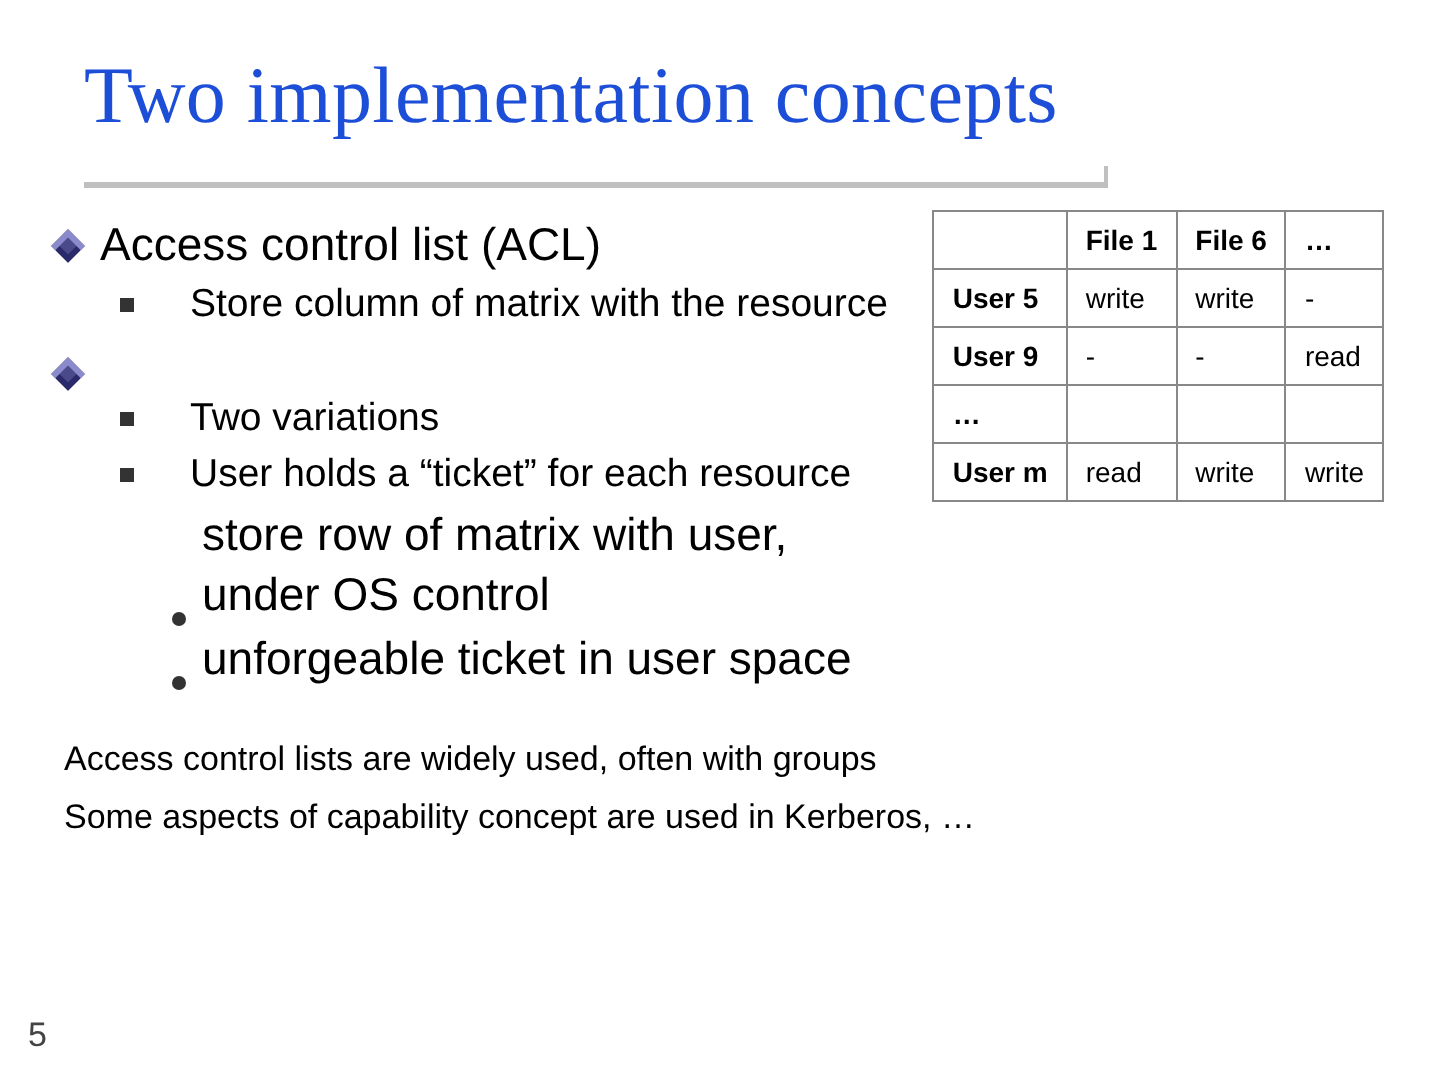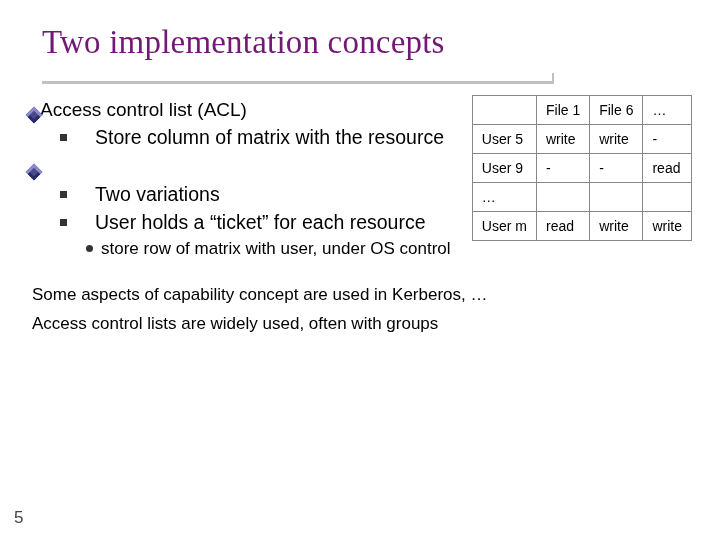--- a/index.html
+++ b/index.html
@@ -1,40 +1,40 @@
 <!DOCTYPE html>
 <html><head>
 <meta charset="utf-8">
 <style>
   * { box-sizing: border-box; margin: 0; padding: 0; }
   html, body { width: 720px; height: 540px; background: #fff; font-family: Verdana, Geneva, sans-serif; color: #000; }
   .slide { position: relative; width: 720px; height: 540px; padding: 18px 28px 0 28px; }
-  .title { font-family: "Times New Roman", Times, serif; font-size: 33px; font-weight: 400; color: #701a75; margin: 6px 0 6px 14px; letter-spacing: 0.2px; }
+  .title { font-family: "Times New Roman", Times, serif; font-size: 40px; font-weight: 400; color: #1d4ed8; margin: 6px 0 6px 14px; letter-spacing: 0.2px; }
   
   .rule-wrap { position: relative; height: 18px; margin-left: 12px; margin-bottom: 6px; }
   .rule-grey { position: absolute; top: 6px; left: 2px; width: 512px; height: 11px; background: #c0c0c0; }
   .rule-white { position: absolute; top: 3px; left: 0; width: 512px; height: 11px; background: #fff; }
   .rule-line { position: absolute; top: 3px; left: 0; width: 512px; height: 0; }
 
   .content { display: flex; gap: 14px; margin-top: 4px; }
   .leftcol { flex: 1 1 auto; }
   .rightcol { flex: 0 0 auto; margin-top: 4px; }
 
-  .lvl1 { font-size: 19px; margin: 8px 0 4px 0; display: flex; align-items: flex-end; gap: 0; }
+  .lvl1 { font-size: 23px; margin: 8px 0 4px 0; display: flex; align-items: flex-start; gap: 10px; }
   .lvl1 .bullet { width: 12px; height: 12px; display: inline-block; margin-top: 8px; flex: 0 0 auto;
     background: #4a4a8a; transform: rotate(45deg);
     box-shadow: inset 3px 3px 0 0 #8a8acc, inset -3px -3px 0 0 #2a2a6a; }
   .lvl2 { font-size: 19.5px; margin: 3px 0 3px 32px; display: flex; align-items: flex-start; gap: 28px; line-height: 1.28; }
   .lvl2 .sq { width: 7px; height: 7px; background: #333; margin-top: 9px; flex: 0 0 auto; }
-  .lvl3 { font-size: 17px; margin: 2px 0 2px 58px; display: flex; align-items: flex-start; gap: 8px; line-height: 1.3; }
+  .lvl3 { font-size: 23px; margin: 2px 0 2px 58px; display: flex; align-items: flex-end; gap: 8px; line-height: 1.3; }
   .lvl3 .dot { width: 7px; height: 7px; border-radius: 50%; background: #333; margin-top: 7px; flex: 0 0 auto; }
 
   table.matrix { border-collapse: collapse; font-size: 14px; background: #fff; }
   table.matrix th, table.matrix td { border: 1px solid #888; padding: 6px 9px; text-align: left; font-weight: 400; }
-  table.matrix th { font-weight: 400; }
+  table.matrix th { font-weight: 700; }
   table.matrix tr:first-child th:first-child { background: transparent; }
 
   .footer { margin-top: 20px; font-size: 17px; line-height: 1.5; }
   .footer p { margin: 4px 0 4px 4px; }
 
   .pagenum { position: absolute; left: 14px; bottom: 12px; font-size: 17px; color: #444; }
 </style>
 </head>
 <body>
 
@@ -67,20 +67,24 @@
         <span>Two variations</span>
       </div>
       <div class="lvl2">
         <span class="sq"></span>
         <span>User holds a “ticket” for each resource</span>
       </div>
       <div class="lvl3">
         <span class="dot"></span>
         <span>store row of matrix with user, under OS control</span>
       </div>
+      <div class="lvl3">
+        <span class="dot"></span>
+        <span>unforgeable ticket in user space</span>
+      </div>
 
     </div>
 
     <div class="rightcol">
       <table class="matrix">
         <tbody>
             <tr>
           <th></th>
           <th>File 1</th>
           <th>File 6</th>
@@ -109,18 +113,18 @@
           <td>read</td>
           <td>write</td>
           <td>write</td>
         </tr>
       </tbody>
         </table>
     </div>
   </div>
 
   <div class="footer">
+    <p>Access control lists are widely used, often with groups</p>
     <p>Some aspects of capability concept are used in Kerberos, …</p>
-    <p>Access control lists are widely used, often with groups</p>
   </div>
 
   <div class="pagenum">5</div>
 </div>
 
 </body></html>

